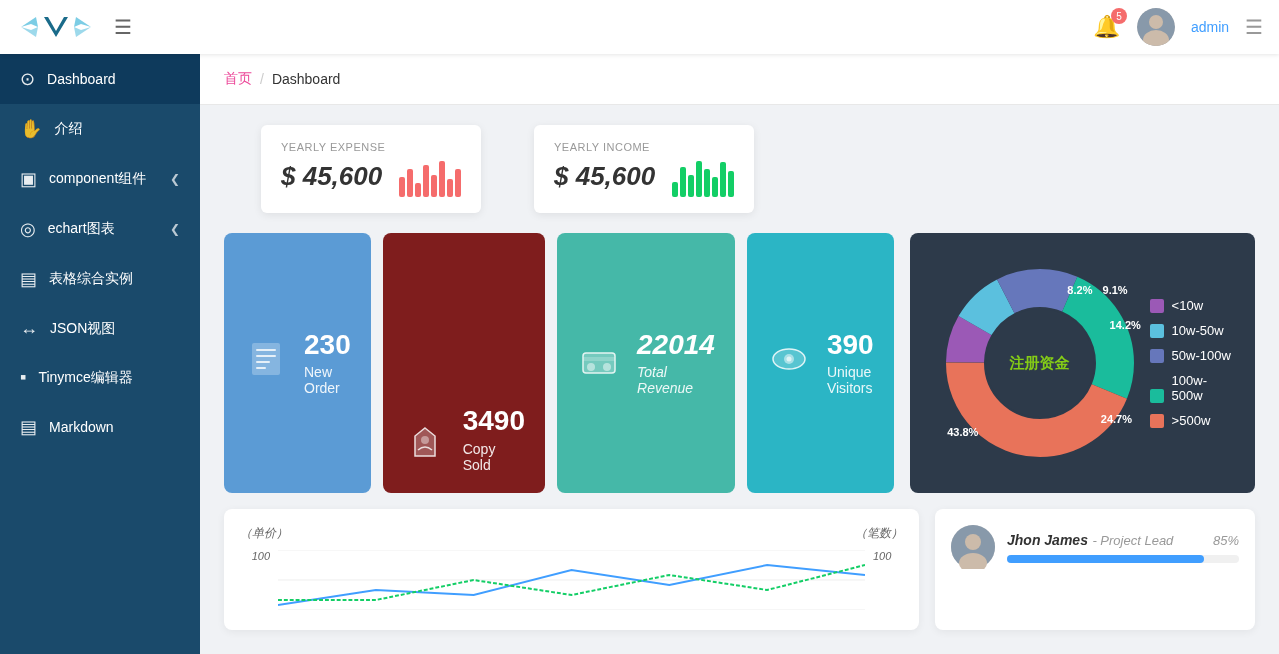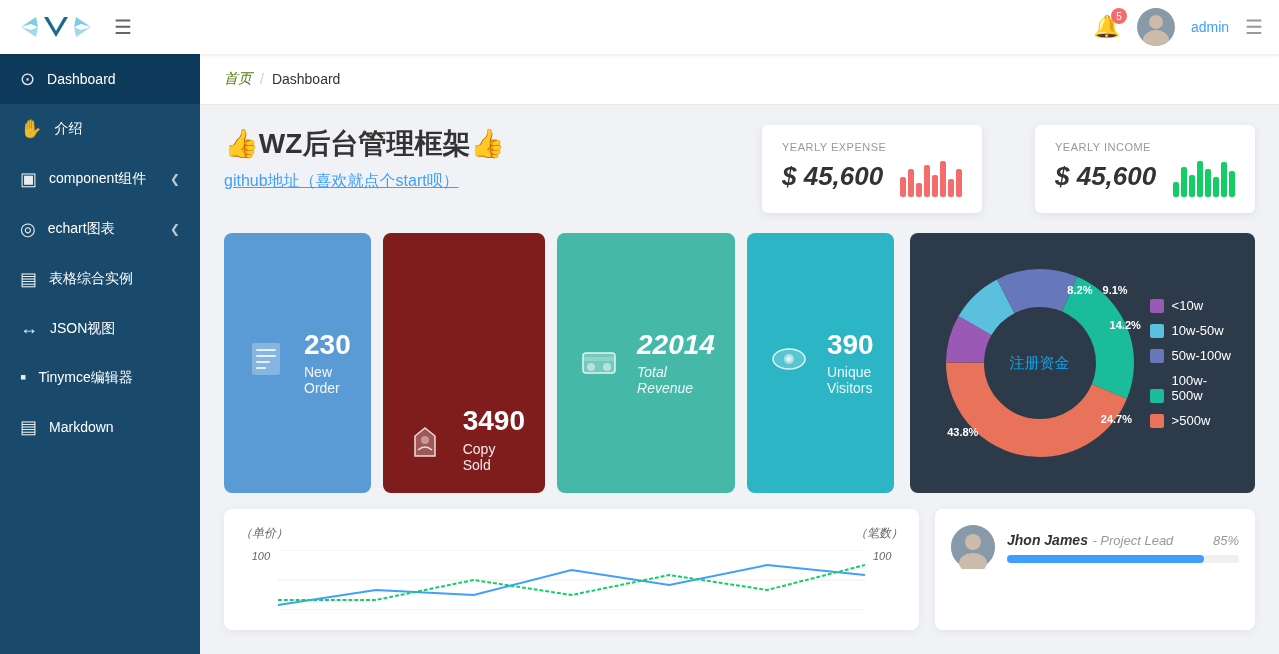--- a/index.html
+++ b/index.html
@@ -127,21 +127,21 @@
       background: #fff;
       padding: 16px 24px;
       font-size: 14px;
       color: #666;
       border-bottom: 1px solid #e8e8e8;
       display: flex;
       align-items: center;
       gap: 8px;
     }
     .breadcrumb-sep { color: #ccc; }
-    .breadcrumb-home { color: #4d7c0f; cursor: pointer; font-style: italic; }
+    .breadcrumb-home { color: #ec4899; cursor: pointer; }
     .breadcrumb-current { color: #333; }
 
     
     .inner-content {
       padding: 20px 24px;
     }
 
     
     .title-and-stats {
       display: flex;
@@ -263,24 +263,24 @@
     .donut-svg-wrap {
       position: relative;
       width: 220px;
       height: 220px;
     }
     .donut-center-text {
       position: absolute;
       top: 50%;
       left: 50%;
       transform: translate(-50%, -50%);
-      color: #0ea5e9;
+      color: #84cc16;
       font-size: 15px;
       text-align: center;
-      font-weight: normal;
+      font-weight: bold;
     }
     .donut-legend {
       display: flex;
       flex-direction: column;
       gap: 10px;
     }
     .legend-item {
       display: flex;
       align-items: flex-end;
       gap: 8px;
@@ -440,24 +440,20 @@
 
     <div class="breadcrumb-bar">
       <span class="breadcrumb-home">首页</span>
       <span class="breadcrumb-sep">/</span>
       <span class="breadcrumb-current">Dashboard</span>
     </div>
 
     <div class="inner-content">
 
       <div class="title-and-stats">
-        <div class="title-block">
-          <div class="main-title">👍WZ后台管理框架👍</div>
-          <div class="subtitle-link">github地址（喜欢就点个start呗）</div>
-        </div>
         <div class="stat-cards-right">
 
           <div class="stat-card">
             <div class="stat-card-label">YEARLY EXPENSE</div>
             <div class="stat-card-bottom">
               <div class="stat-card-value">$ 45,600</div>
               <div class="stat-card-chart">
                 <div class="bar-expense" style="height:20px"></div>
                 <div class="bar-expense" style="height:28px"></div>
                 <div class="bar-expense" style="height:14px"></div>

